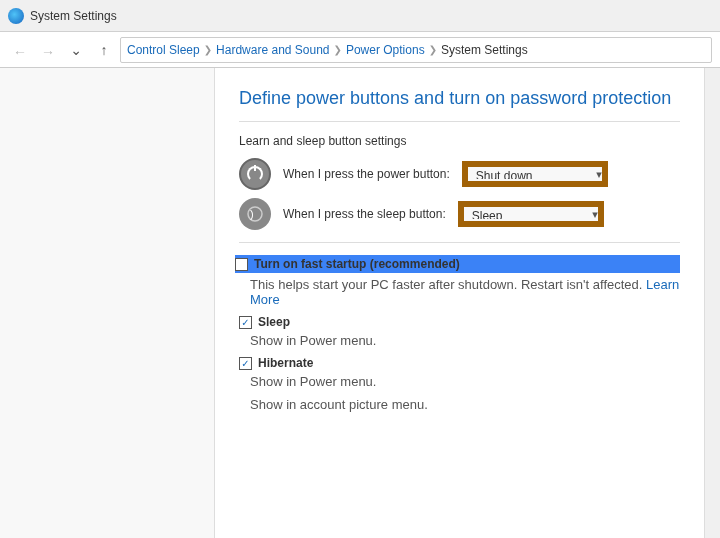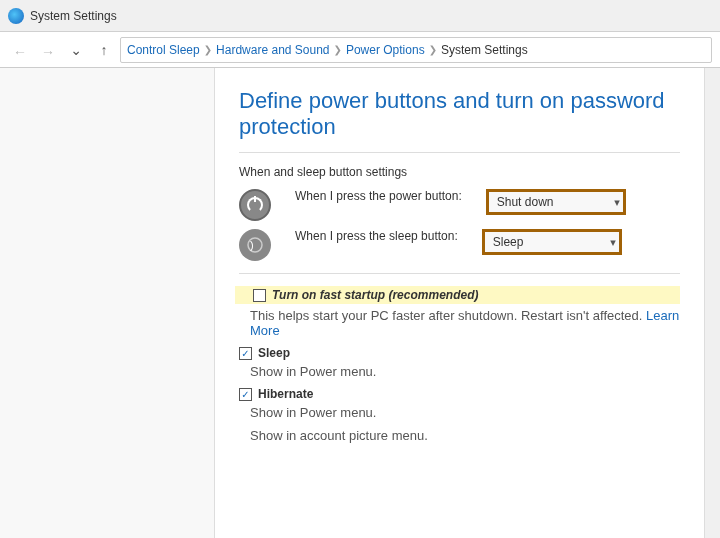--- a/index.html
+++ b/index.html
@@ -100,21 +100,21 @@
 
     
     .main-content {
       flex: 1;
       background: #fff;
       padding: 20px 24px;
       overflow-y: auto;
     }
 
     .page-title {
-      font-size: 22px;
+      font-size: 18px;
       color: #1a6bba;
       font-weight: 300;
       margin-bottom: 10px;
     }
 
     .page-desc {
       font-size: 12px;
       color: #333;
       line-height: 1.5;
       margin-bottom: 16px;
@@ -133,23 +133,23 @@
       margin: 12px 0;
     }
 
     
     .button-settings {
       margin-bottom: 8px;
     }
 
     .button-row {
       display: flex;
-      align-items: flex-start;
+      align-items: center;
       margin-bottom: 8px;
-      gap: 24px;
+      gap: 12px;
     }
 
     .power-icon {
       width: 32px;
       height: 32px;
       border-radius: 50%;
       border: 2px solid #666;
       display: flex;
       align-items: center;
       justify-content: center;
@@ -216,21 +216,21 @@
       content: '▾';
       position: absolute;
       right: 6px;
       top: 50%;
       transform: translateY(-50%);
       font-size: 11px;
       color: #555;
       pointer-events: none;
     }
     .select-wrap select {
-      border: 3px solid #a16207;
+      border: 6px solid #a16207;
       background: #f8f8f8;
       padding: 2px 24px 2px 8px;
       font-size: 12px;
       color: #333;
       appearance: none;
       -webkit-appearance: none;
       min-width: 135px;
       height: 26px;
       cursor: pointer;
     }
@@ -241,24 +241,23 @@
     }
 
     .checkbox-row {
       display: flex;
       align-items: flex-start;
       margin-bottom: 4px;
       gap: 6px;
     }
 
     .checkbox-row.highlighted {
-      background: #fef9c3;
-      padding: 2px 18px;
+      background: #3b82f6;
+      padding: 2px 0;
       margin-left: -4px;
-      font-style: italic;
     }
 
     .cb {
       width: 13px;
       height: 13px;
       border: 1px solid #555;
       background: #fff;
       flex-shrink: 0;
       margin-top: 1px;
       display: flex;
@@ -327,21 +326,21 @@
 <div class="content-wrap">
 
   <div class="sidebar-left"></div>
 
   <div class="main-content">
 
     <div class="page-title">Define power buttons and turn on password protection</div>
 
     <hr class="section-divider">
 
-    <div class="section-title">When and sleep button settings</div>
+    <div class="section-title">Learn and sleep button settings</div>
 
     <div class="button-settings">
 
       <div class="button-row">
         <div class="power-icon"></div>
         <span class="button-label">When I press the power button:</span>
         <div class="select-wrap">
           <select class="dropdown-select">
             <option>Shut down</option>
             <option>Sleep</option>

